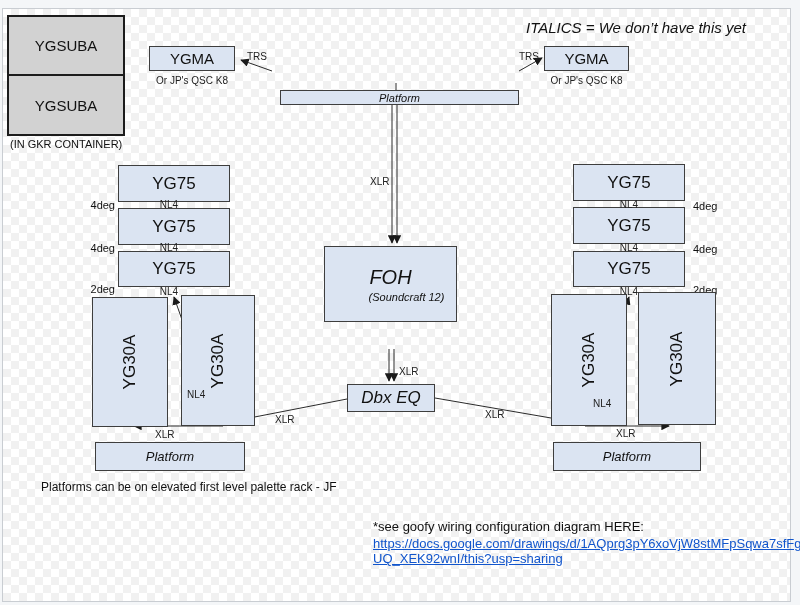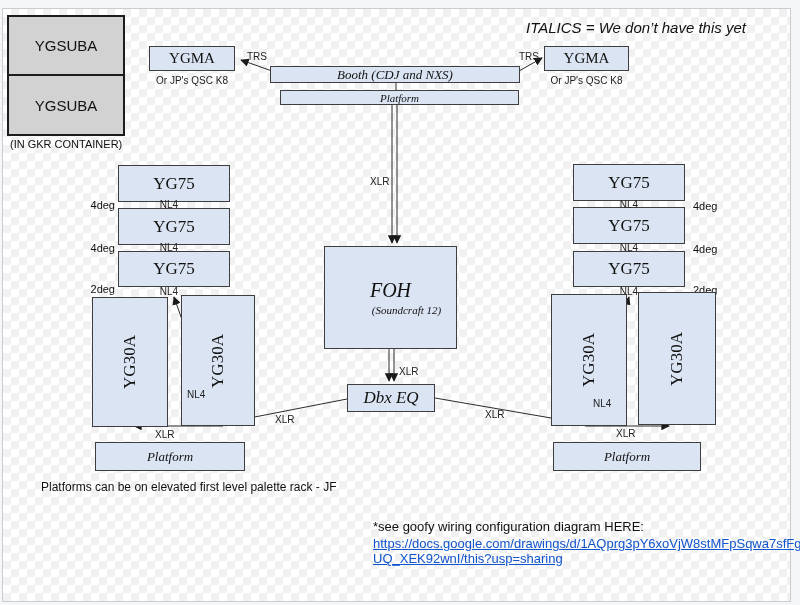--- a/index.html
+++ b/index.html
@@ -21,21 +21,20 @@
     background-size:16px 16px;
     margin-top:8px;
   }
   .box{
     position:absolute;
     background:#dbe4f2;
     border:1px solid #3e3e3e;
     display:flex;align-items:center;justify-content:center;
     box-sizing:border-box;
     text-align:center;
-    font-family:Liberation Serif, serif;
   }
   .gray-stack{
     position:absolute;
     background:#d2d2d2;
     border:2px solid #1c1c1c;
     box-sizing:border-box;
   }
   .gray-cell{
     display:flex;align-items:center;justify-content:center;
     font-size:15px;color:#111;
@@ -92,21 +91,20 @@
 
   <div class="box" style="left:146px;top:37px;width:86px;height:25px;font-size:15px;">YGMA</div>
   <div class="lbl-small center-txt" style="left:146px;top:66px;width:86px;text-align:center;">Or JP's QSC K8</div>
 
   <div class="box" style="left:541px;top:37px;width:85px;height:25px;font-size:15px;">YGMA</div>
   <div class="lbl-small center-txt" style="left:541px;top:66px;width:85px;text-align:center;">Or JP's QSC K8</div>
 
   <div class="lbl-small" style="left:244px;top:42px;">TRS</div>
   <div class="lbl-small" style="left:516px;top:42px;">TRS</div>
 
-  <div class="box italic" style="left:267px;top:57px;width:250px;height:17px;font-size:13px;">Booth (CDJ and NXS)</div>
   <div class="box italic" style="left:277px;top:81px;width:239px;height:15px;font-size:11px;">Platform</div>
 
   <div class="box" style="left:115px;top:156px;width:112px;height:37px;font-size:17px;">YG75</div>
   <div class="box" style="left:115px;top:199px;width:112px;height:37px;font-size:17px;">YG75</div>
   <div class="box" style="left:115px;top:242px;width:112px;height:36px;font-size:17px;">YG75</div>
 
   <div class="lbl-small center-txt" style="left:146px;top:190px;width:40px;text-align:center;">NL4</div>
   <div class="lbl-small center-txt" style="left:146px;top:233px;width:40px;text-align:center;">NL4</div>
   <div class="lbl-small center-txt" style="left:146px;top:277px;width:40px;text-align:center;">NL4</div>
 
@@ -133,21 +131,21 @@
     <span class="rot">YG30A</span>
   </div>
 
   <div class="box" style="left:548px;top:285px;width:76px;height:132px;">
     <span class="rot">YG30A</span>
   </div>
   <div class="box" style="left:635px;top:283px;width:78px;height:133px;">
     <span class="rot">YG30A</span>
   </div>
 
-  <div class="box" style="left:321px;top:237px;width:133px;height:103px;flex-direction:column;">
+  <div class="box" style="left:321px;top:237px;width:133px;height:76px;flex-direction:column;">
     <div class="italic" style="font-size:20px;">FOH</div>
     <div class="italic" style="font-size:11px;margin-top:2px;padding-left:32px;">(Soundcraft 12)</div>
   </div>
 
   <div class="box italic" style="left:344px;top:375px;width:88px;height:28px;font-size:17px;text-align:right;">Dbx EQ</div>
 
   <div class="lbl-small" style="left:367px;top:167px;">XLR</div>
   <div class="lbl-small" style="left:396px;top:357px;">XLR</div>
   <div class="lbl-small" style="left:272px;top:405px;">XLR</div>
   <div class="lbl-small" style="left:482px;top:400px;">XLR</div>

